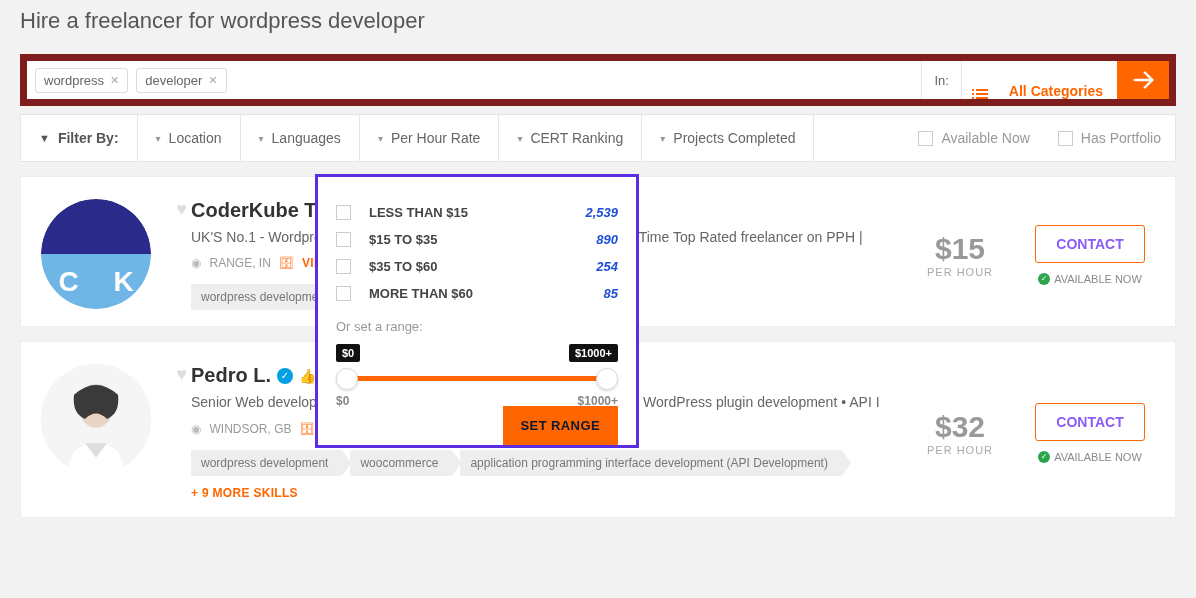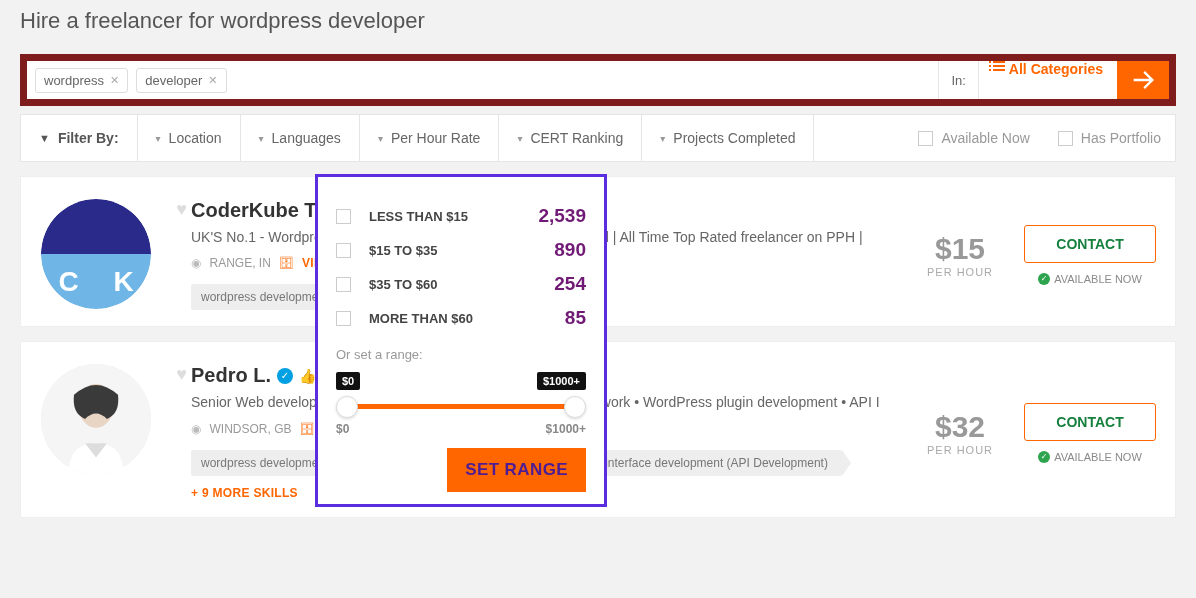--- a/index.html
+++ b/index.html
@@ -5,21 +5,21 @@
 * { box-sizing: border-box; margin: 0; padding: 0; font-family: -apple-system, BlinkMacSystemFont, "Segoe UI", Arial, sans-serif; }
 body { background: #f2f2f2; color: #333; width: 1196px; }
 .header-section { padding: 8px 20px 20px; background: #f2f2f2; }
 .title { color: #999; font-size: 20px; font-weight: 400; margin-bottom: 6px; }
 .subtitle { color: #555; font-size: 22px; font-weight: 400; }
 .search-row { display: flex; align-items: stretch; margin: 0 20px; height: 52px; background: #fff; border: 7px solid #7f1d1d; }
 .tag-area { flex: 1; display: flex; align-items: center; padding: 0 8px; gap: 8px; }
 .tag { display: inline-flex; align-items: center; padding: 4px 8px; border: 1px solid #ddd; border-radius: 3px; font-size: 13px; color: #666; background: #fff; }
 .tag .x { margin-left: 6px; color: #aaa; font-size: 11px; cursor: pointer; }
 .in-label { padding: 0 12px; display: flex; align-items: center; color: #666; font-size: 13px; border-left: 1px solid #e5e5e5; }
-.cat-box { display: flex; align-items: flex-start; gap: 4px; padding: 0 14px; color: #ff6600; font-weight: 700; font-size: 14px; border-left: 1px solid #e5e5e5; }
+.cat-box { display: flex; align-items: flex-end; gap: 21px; padding: 0 14px; color: #ff6600; font-weight: 700; font-size: 14px; border-left: 1px solid #e5e5e5; }
 .list-icon { display: inline-flex; flex-direction: column; gap: 2px; }
 .list-icon span { width: 12px; height: 2px; background: #ff6600; position: relative; }
 .list-icon span::before { content:''; position:absolute; left:-4px; width:2px; height:2px; background:#ff6600; }
 .go-btn { width: 52px; background: #ff6600; display:flex; align-items:center; justify-content:center; }
 .filters-row { display: flex; align-items: stretch; margin: 8px 20px 0; height: 48px; background: #fff; border: 1px solid #e5e5e5; }
 .filter-cell { display:flex; align-items:center; padding: 0 18px; border-right: 1px solid #e5e5e5; color:#666; font-size:14px; cursor:pointer; }
 .filter-cell.first { color:#555; font-weight:600; }
 .filter-cell .caret { margin-right: 8px; font-size: 10px; color:#999; }
 .filter-cell.first .funnel { margin-right: 8px; font-size: 11px; }
 .spacer { flex:1; }
@@ -40,41 +40,41 @@
 .pin { color:#bbb; }
 .view-link { color:#ff6600; font-weight:700; font-size:12px; letter-spacing:0.3px; }
 .skills-row { display:flex; align-items:center; flex-wrap:wrap; gap:8px; margin-top:14px; }
 .skill-chip { position:relative; background:#eee; color:#777; font-size:12px; padding:6px 14px 6px 10px; border-radius:2px; }
 .skill-chip::after { content:''; position:absolute; right:-9px; top:0; width:0; height:0; border-top:13px solid transparent; border-bottom:13px solid transparent; border-left:9px solid #eee; }
 .more-skills { color:#ff6600; font-weight:700; font-size:12px; margin-top:10px; display:inline-block; letter-spacing:0.3px; }
 .rate-col { width:130px; text-align:center; display:flex; flex-direction:column; justify-content:center; }
 .rate { color:#999; font-size:30px; font-weight:700; }
 .rate-unit { color:#aaa; font-size:11px; letter-spacing:1px; }
 .action-col { width:130px; display:flex; flex-direction:column; align-items:center; justify-content:center; gap:10px; }
-.contact-btn { border:1px solid #ff6600; color:#15803d; font-weight:700; font-size:14px; padding: 10px 0; width:132px; text-align:center; background:#fff; border-radius:3px; }
+.contact-btn { border:1px solid #ff6600; color:#8b5cf6; font-weight:700; font-size:14px; padding: 10px 0; width:110px; text-align:center; background:#fff; border-radius:3px; }
 .avail { color:#8a8a8a; font-size:11px; display:flex; align-items:center; gap:4px; }
 .avail-dot { width:12px; height:12px; border-radius:50%; background:#2ea44f; display:inline-flex; align-items:center; justify-content:center; color:#fff; font-size:8px; }
 
-.dropdown { position:absolute; top:-2px; left:315px; width:292px; background:#fff; border:3px solid #5a2de0; z-index:10; padding: 22px 18px 12px; }
+.dropdown { position:absolute; top:-2px; left:315px; width:324px; background:#fff; border:3px solid #5a2de0; z-index:10; padding: 22px 18px 0; }
 .dd-row { display:flex; align-items:center; justify-content:space-between; padding:6px 0; }
 .dd-left { display:flex; align-items:center; gap:10px; color:#444; font-weight:700; font-size:13px; }
-.dd-count { color:#701a75; font-weight:600; font-size:19px; }
+.dd-count { color:#1d4ed8; font-weight:600; font-size:13px;font-style:italic; }
 .dd-or { text-align:left; color:#999; font-size:13px; margin:12px 0 10px; }
 .slider-wrap { position:relative; height:54px; }
 .slider-val { position:absolute; top:0; background:#111; color:#fff; font-size:11px; font-weight:700; padding:3px 6px; border-radius:2px; }
 .slider-val.left { left:0; }
 .slider-val.right { right:0; }
 .slider-track { position:absolute; top:32px; left:6px; right:6px; height:5px; background:#ff6600; border-radius:3px; }
 .slider-handle { position:absolute; top:24px; width:22px; height:22px; border-radius:50%; background:#fff; border:1px solid #ddd; box-shadow:0 1px 3px rgba(0,0,0,0.15); }
 .slider-handle.left { left:0; }
 .slider-handle.right { right:0; }
 .slider-label { position:absolute; top:50px; color:#888; font-size:12px; font-weight:600; }
 .slider-label.left { left:0; }
 .slider-label.right { right:0; }
-.set-range-btn { background:#ff6600; color:#4c1d95; font-weight:700; font-size:17px; padding: 12px 18px; border:none; float:right; margin-top:22px; letter-spacing:0.4px; }
+.set-range-btn { background:#ff6600; color:#0f172a; font-weight:700; font-size:13px; padding: 12px 18px; border:none; float:right; margin-top:8px; letter-spacing:0.4px; }
 .briefcase { color:#ff6600; font-size:12px; }
 
 .ck-logo { width:100%; height:100%; background:#fff; position:relative; border-radius:50%; overflow:hidden; }
 .ck-top { position:absolute; top:0; left:0; right:0; height:50%; background:#2a2a8a; }
 .ck-bl { position:absolute; bottom:0; left:0; width:50%; height:50%; background:#6fb5e6; display:flex; align-items:center; justify-content:center; color:#fff; font-size:28px; font-weight:700; }
 .ck-br { position:absolute; bottom:0; right:0; width:50%; height:50%; background:#6fb5e6; display:flex; align-items:center; justify-content:center; color:#fff; font-size:28px; font-weight:700; }
 .pedro-svg { width:100%; height:100%; }
 </style>
 </head>
 <body>

